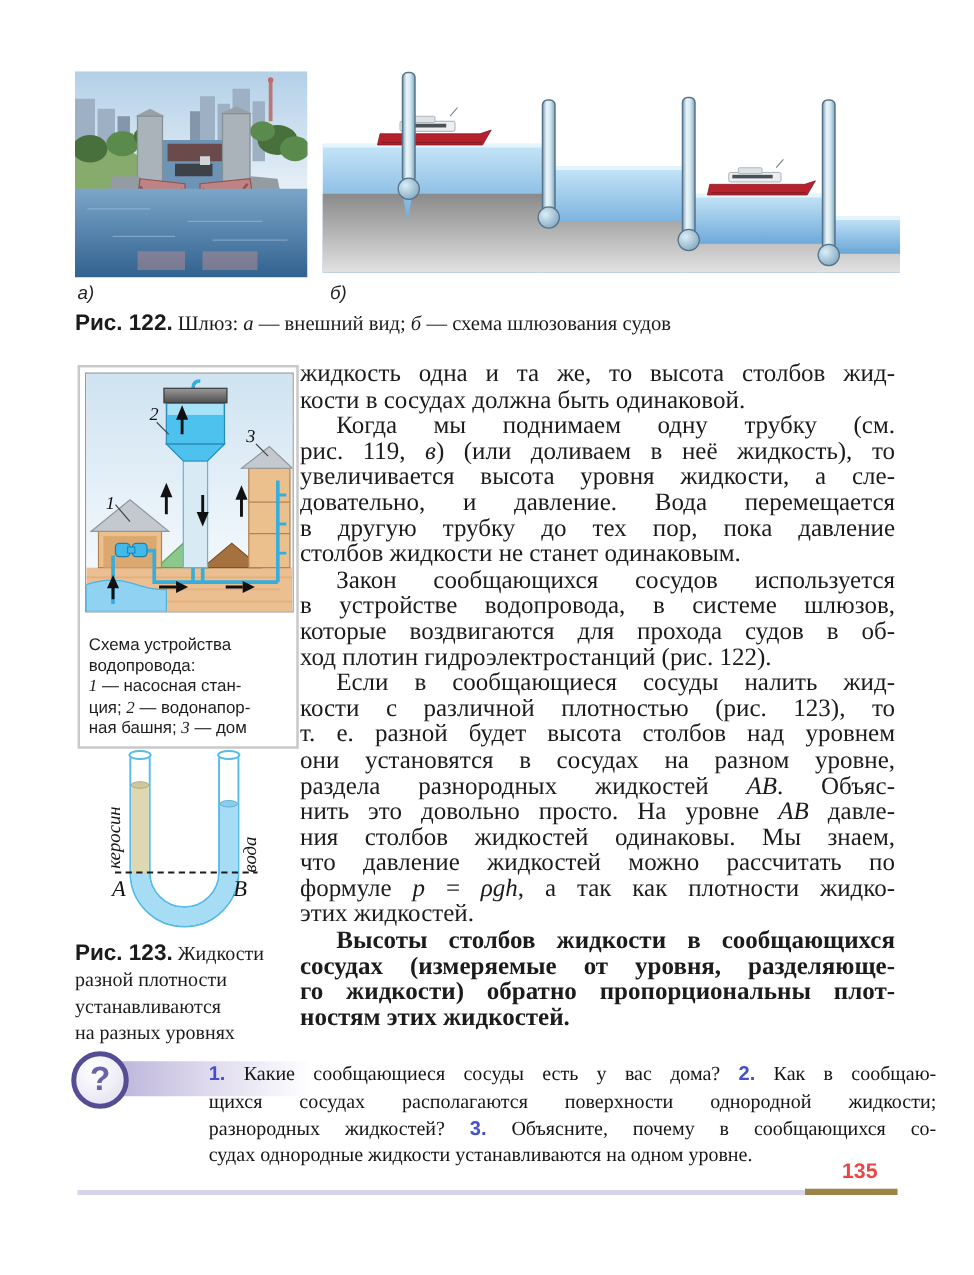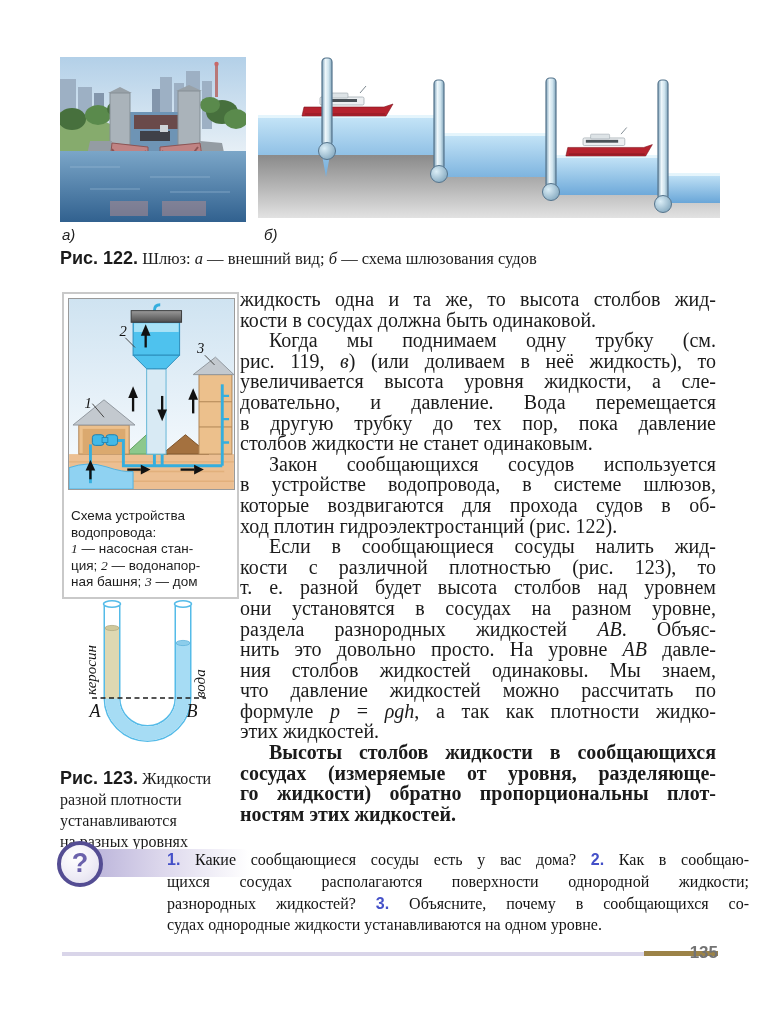--- a/index.html
+++ b/index.html
@@ -18,21 +18,21 @@
 
   
   .wbox{left:62px;top:292px;width:177px;border:2px solid #c9c9c9;background:#fff;
         padding:4px 4px 6px 4px;box-sizing:border-box;}
   .wbox svg{display:block;border:1px solid #9a9a9a;}
   .wcap{margin-top:18px;padding-left:3px;font:13.5px/16.5px "Liberation Sans",sans-serif;color:#1d1d1d;}
   .wcap .it{font-family:"Liberation Serif",serif;}
 
   
   .utube{left:74px;top:590px;width:165px;height:158px;}
-  .f123cap{left:60px;top:752px;width:186px;font:16px/21px "Liberation Serif",serif;margin-top:16px;}
+  .f123cap{left:60px;top:752px;width:186px;font:16px/21px "Liberation Serif",serif;}
 
   
   .bodycol{left:240px;top:289px;width:476px;font-size:20px;line-height:20.6px;}
   .bodypara{margin:0;}
   .bodypara.boldp{font-weight:bold;}
   .tline{text-align:justify;text-align-last:justify;white-space:normal;}
   .tline.last{text-align-last:left;}
   .bodypara.indent .tline:first-child{text-indent:29px;}
 
   
@@ -43,22 +43,22 @@
          background:radial-gradient(circle at 38% 30%,#ffffff 0%,#efedf6 55%,#dddaeb 100%);
          display:flex;align-items:center;justify-content:center;}
   .qicon span{font:700 27px/1 "Liberation Sans",sans-serif;color:var(--icon_glyph,#6b62ac);transform:translateY(-1px);}
   .qtext{left:148px;top:849px;width:582px;font:16px/21.8px "Liberation Serif",serif;color:#141414;margin-left:19px;}
   .qtext .cline{text-align:justify;text-align-last:justify;}
   .qtext .cline.last{text-align-last:left;}
 
   
   .rule-main{left:62px;top:952px;width:582px;height:4px;background:var(--footer_bar,#d9d5e9);}
   .rule-accent{left:644px;top:951px;width:74px;height:5px;background:var(--footer_accent,#9c8348);}
-  .pagenum{left:640px;top:927px;width:78px;text-align:right;
-           font:700 17px "Liberation Sans",sans-serif;color:#737373;margin-top:16px;}
+  .pagenum{left:624px;top:927px;width:78px;text-align:right;
+           font:700 17px "Liberation Sans",sans-serif;color:#ef4444;}
 </style>
 </head>
 <body>
 
 <div class="page">
 
   <svg class="abs photo" viewBox="0 0 186 165">
     <defs>
       <linearGradient id="psky" x1="0" y1="0" x2="0" y2="1">
         <stop offset="0" stop-color="#b3d0e8"></stop>

